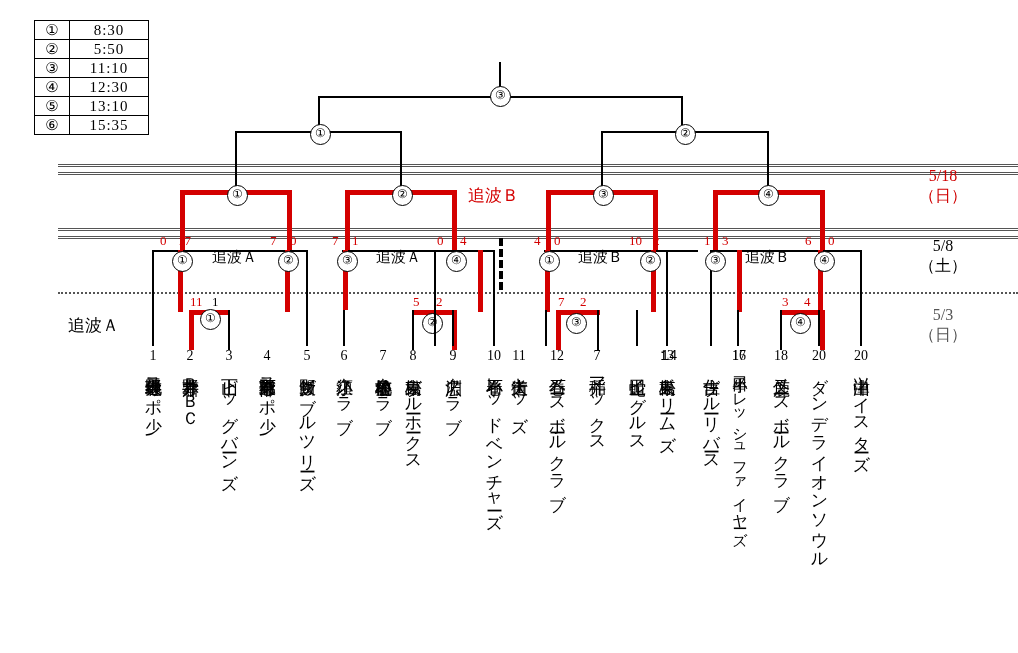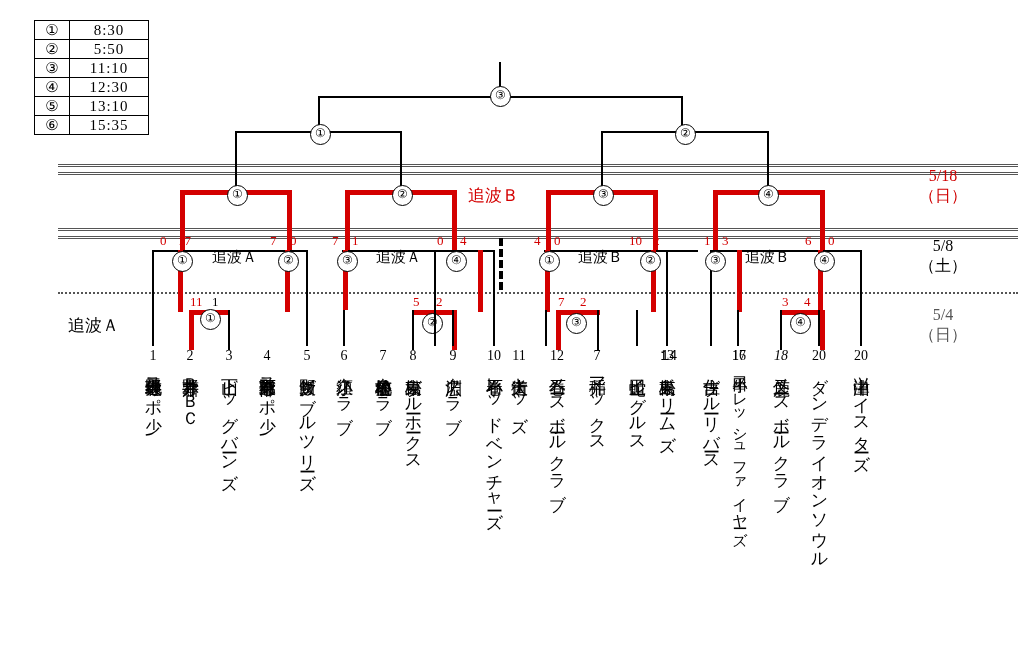--- a/index.html
+++ b/index.html
@@ -94,21 +94,21 @@
 
 <div class="datelabel red" style="left:905px;top:166px;">
   <div>5/18</div>
   <div>（日）</div>
 </div>
 <div class="datelabel" style="left:905px;top:236px;">
   <div>5/8</div>
   <div>（土）</div>
 </div>
 <div class="datelabel grey" style="left:905px;top:305px;">
-  <div>5/4</div>
+  <div>5/3</div>
   <div>（日）</div>
 </div>
 
 <div id="center-divider"></div>
 
 <div class="ln v" style="left:499px;top:62px;height:34px;"></div>
 
 <div class="ln h" style="left:318px;top:96px;width:364px;"></div>
 
 <div class="ln v" style="left:318px;top:96px;height:35px;"></div>
@@ -265,21 +265,21 @@
 <div class="teamnum" style="left:402px;">8</div>
 <div class="teamnum" style="left:442px;">9</div>
 <div class="teamnum" style="left:483px;">10</div>
 <div class="teamnum" style="left:508px;">11</div>
 <div class="teamnum" style="left:546px;">12</div>
 <div class="teamnum" style="left:586px;">7</div>
 <div class="teamnum" style="left:658px;font-family:Liberation Mono, monospace;">14</div>
 <div class="teamnum" style="left:656px;">13</div>
 <div class="teamnum" style="left:728px;">16</div>
 <div class="teamnum" style="left:728px;">17</div>
-<div class="teamnum" style="left:770px;font-style:italic;">18</div>
+<div class="teamnum" style="left:770px;">18</div>
 <div class="teamnum" style="left:808px;">20</div>
 <div class="teamnum" style="left:850px;">20</div>
 
 <div class="team" style="left:142px;">大谷地二俣野球スポ少</div>
 <div class="team" style="left:179px;">野蕭赤井ＢＢＣ</div>
 <div class="team" style="left:218px;">山下ビッグバーンズ</div>
 <div class="team" style="left:256px;">石巻東部野球スポ少</div>
 <div class="team" style="left:296px;">飯野川ダブルツリーズ</div>
 <div class="team" style="left:333px;">須江小クラブ</div>
 <div class="team" style="left:372px;">前谷地小笠松クラブ</div>

